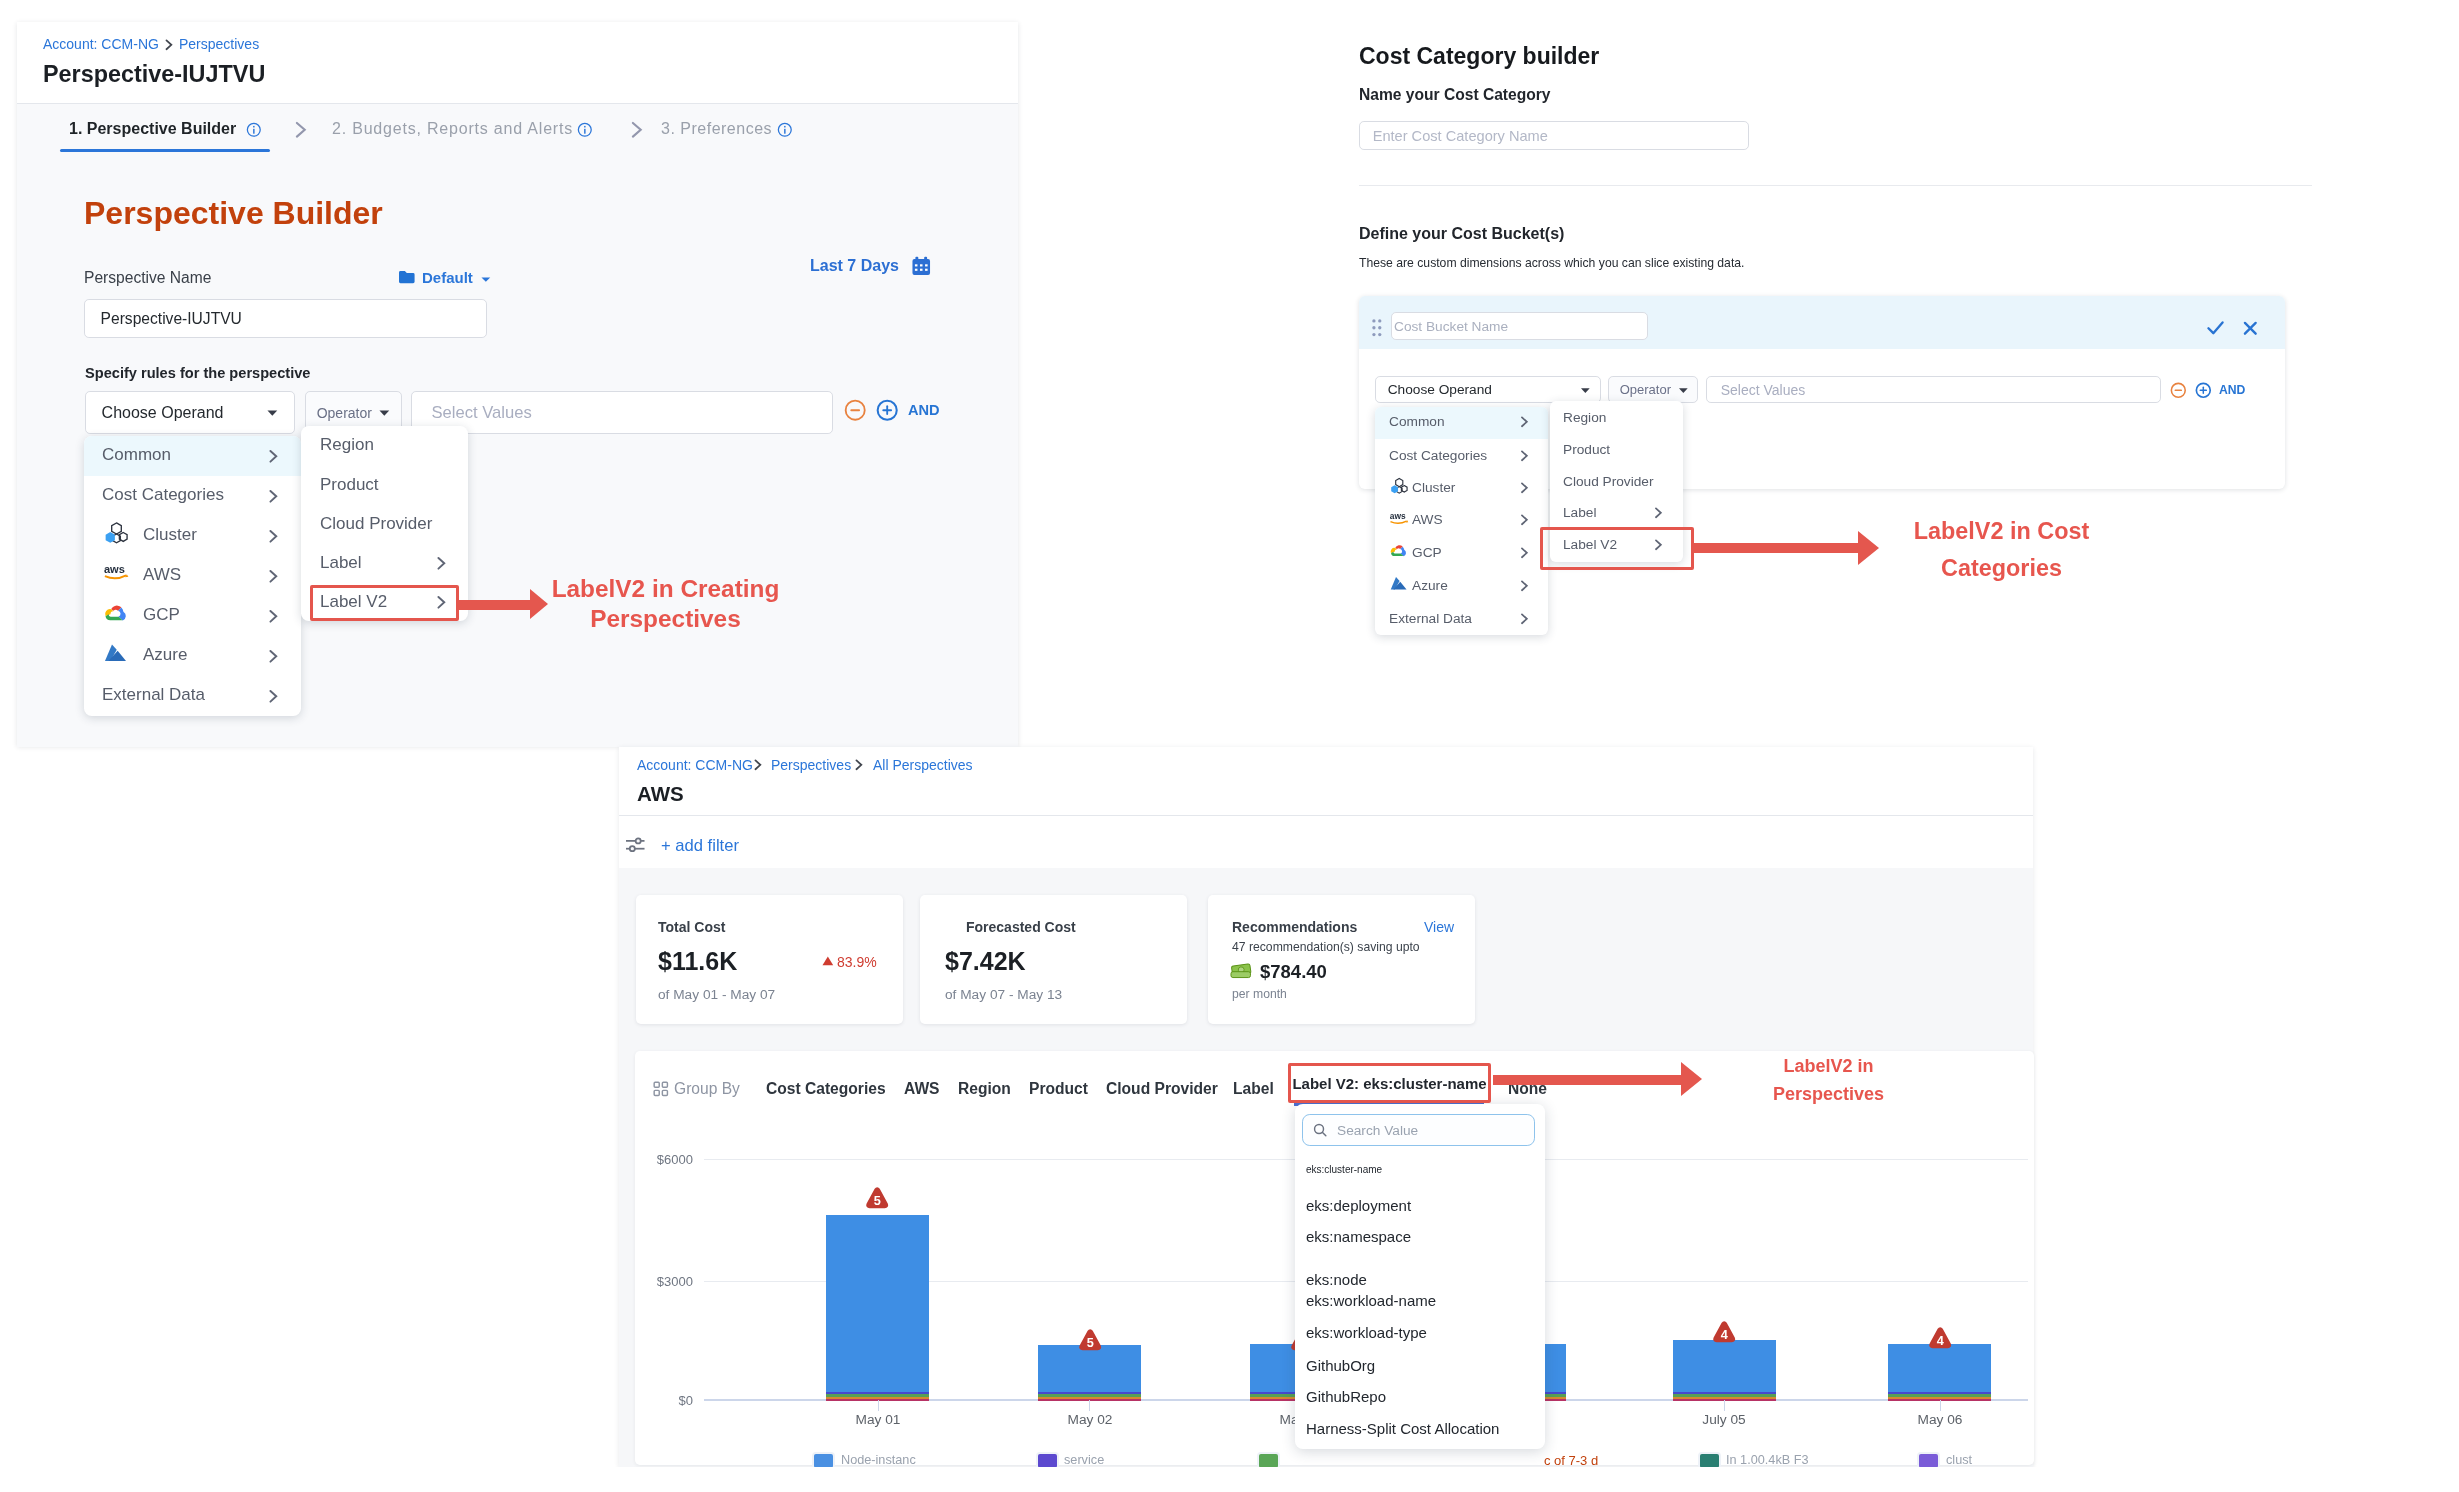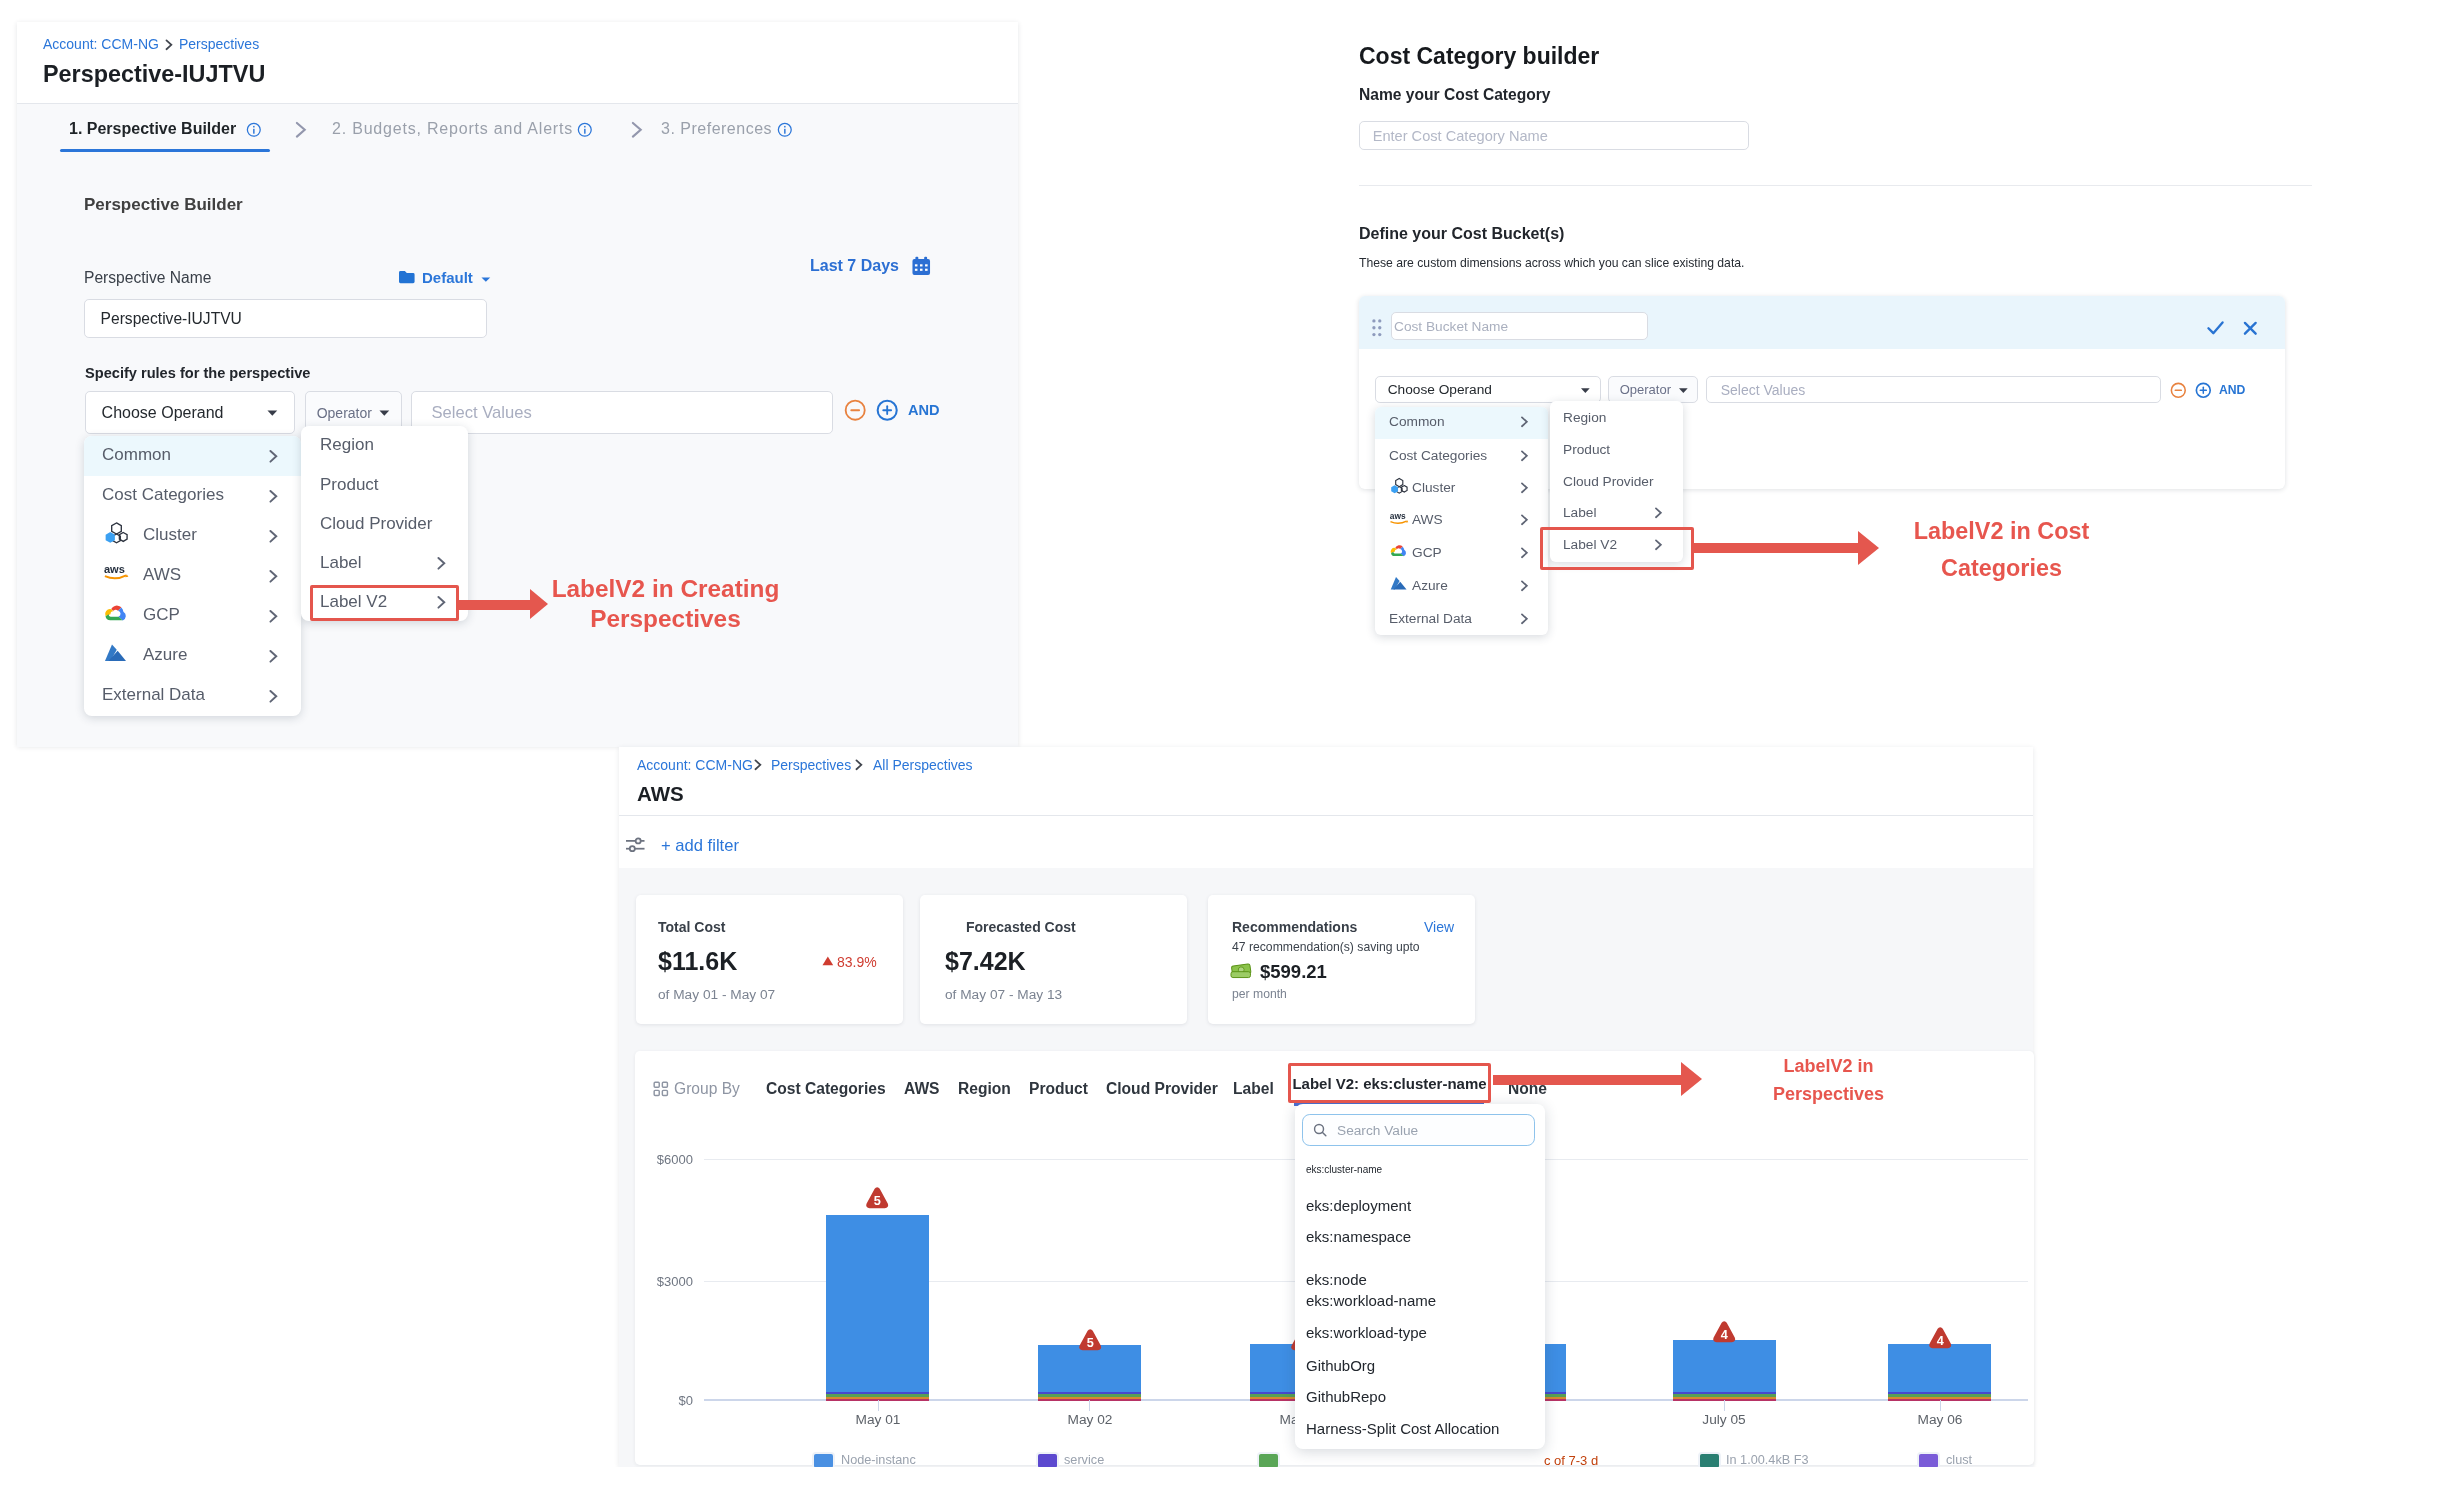--- a/index.html
+++ b/index.html
@@ -45,21 +45,21 @@
   </svg>
 <div class="abs" style="left:661px;top:120px;font-size:16px;letter-spacing:0.5px;color:#9aa0ab;">3. Preferences</div>
 <svg class="abs" style="left:777px;top:122px;" width="15.6" height="15.6" viewBox="0 0 16 16">
     <circle cx="8" cy="8" r="6.6" fill="none" stroke="#2b76d9" stroke-width="1.3"></circle>
     <rect x="7.3" y="7" width="1.5" height="5" fill="#2b76d9"></rect>
     <rect x="7.3" y="4" width="1.5" height="1.6" fill="#2b76d9"></rect>
   </svg>
 <div class="abs" style="left:60px;top:149px;width:210px;height:2.9px;background:#2b76d9;border-radius:2px;"></div>
 
 
-<div class="abs b" style="left:84px;top:195px;font-size:17px;color:#404040;">Perspective Builder</div>
+<div class="abs b" style="left:84px;top:195px;font-size:32px;color:#c2410c;">Perspective Builder</div>
 <div class="abs" style="left:84px;top:269px;font-size:15.6px;color:#3a4049;">Perspective Name</div>
 <svg class="abs" style="left:398px;top:270px;" width="17.6" height="14.6" viewBox="0 0 18 15">
     <path d="M1 2.5 a1.5 1.5 0 0 1 1.5-1.5 H7 l2 2 H15.5 A1.5 1.5 0 0 1 17 4.5 V12 a1.5 1.5 0 0 1 -1.5 1.5 H2.5 A1.5 1.5 0 0 1 1 12 Z" fill="#2273d4"></path>
   </svg>
 <div class="abs b" style="left:422px;top:269px;font-size:15px;color:#2b76d9;">Default</div>
 <svg class="abs" style="left:480px;top:276px;" width="11.7" height="7.8" viewBox="0 0 12 8">
     <path d="M1.5 1.5 L6 6 L10.5 1.5 Z" fill="#2b76d9"></path>
   </svg>
 <div class="abs b" style="left:810px;top:257px;font-size:16px;color:#2c6fd3;">Last 7 Days</div>
 <svg class="abs" style="left:911px;top:256px;" width="20.5" height="20.5" viewBox="0 0 21 21">
@@ -368,21 +368,21 @@
 <div class="abs b" style="left:1232px;top:919px;font-size:14px;color:#383f48;">Recommendations</div>
 <div class="abs" style="left:1424px;top:919px;font-size:14px;color:#2b76d9;">View</div>
 <div class="abs" style="left:1232px;top:940px;font-size:12.2px;color:#3c434c;">47 recommendation(s) saving upto</div>
 <svg class="abs" style="left:1230px;top:960px;" width="23.4" height="19.5" viewBox="0 0 24 20">
     <g transform="rotate(-8 12 10)">
       <rect x="2" y="5" width="19" height="10" rx="2" fill="#8bc34a" stroke="#5a9216" stroke-width="1"></rect>
       <circle cx="11.5" cy="10" r="3" fill="#aed581" stroke="#5a9216" stroke-width="0.8"></circle>
     </g>
     <rect x="1" y="12" width="20" height="6" rx="2" fill="#9ccc65" stroke="#5a9216" stroke-width="1"></rect>
   </svg>
-<div class="abs b" style="left:1260px;top:961px;font-size:18.5px;color:#1c2025;">$599.21</div>
+<div class="abs b" style="left:1260px;top:961px;font-size:18.5px;color:#1c2025;">$784.40</div>
 <div class="abs" style="left:1232px;top:987px;font-size:12.2px;color:#7b8391;">per month</div>
 
 
 <div class="abs" style="left:635px;top:1051px;width:1399px;height:414px;background:#fff;border-radius:4.9px;box-shadow:0 1px 3.9px rgba(40,50,70,.08);"></div>
 
 
 <svg class="abs" style="left:653px;top:1081px;" width="15.6" height="15.6" viewBox="0 0 16 16">
     <g fill="none" stroke="#8e95a3" stroke-width="1.5">
       <rect x="1.2" y="1.2" width="5.2" height="5.2" rx="1"></rect>
       <rect x="9.6" y="1.2" width="5.2" height="5.2" rx="1"></rect>

